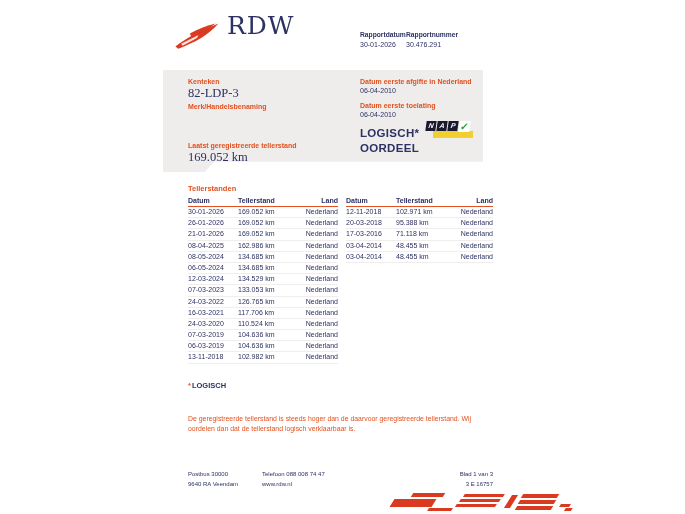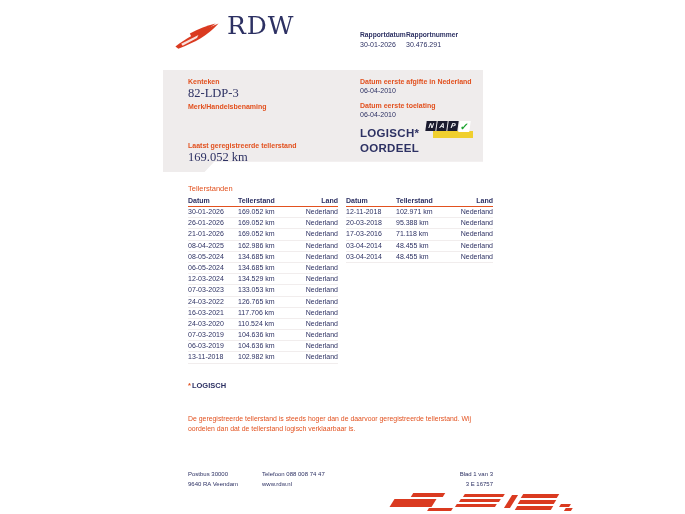--- a/index.html
+++ b/index.html
@@ -28,21 +28,21 @@
   .nap{position:absolute;left:263px;top:50px;width:56px;height:24px;}
   .nap-bar{position:absolute;left:7px;top:11px;width:40px;height:7px;background:#f0cf2e;}
   .nap-tiles{position:absolute;left:0;top:1px;display:flex;}
   .nap-tile{display:inline-block;width:10px;height:10px;margin-right:1px;background:#1a1a2e;
             color:#fff;font-size:7px;font-weight:bold;font-style:italic;text-align:center;
             line-height:10px;transform:skewX(-8deg);}
   .nap-check{display:inline-block;width:11px;height:11px;background:#fff;color:#17a22b;
              font-size:10px;font-weight:bold;line-height:11px;text-align:center;transform:skewX(-8deg);}
 
   
-  .tbl-title{position:absolute;left:188px;top:184px;font-size:7.5px;font-weight:normal;color:#e2511f;}
+  .tbl-title{position:absolute;left:188px;top:184px;font-size:7.5px;font-weight:bold;color:#e2511f;}
   .otable{position:absolute;top:195px;font-size:7px;color:#2d3163;}
   .otable .t-head{display:grid;grid-template-columns:50px 62px 1fr;font-weight:bold;
                   padding-bottom:2px;border-bottom:1px solid #e2511f;height:9px;align-items:end;}
   .otable .t-row{display:grid;grid-template-columns:50px 62px 1fr;height:10.2px;
                  line-height:10.2px;border-bottom:1px solid #f1eded;}
   .otable .land{text-align:right;}
 
   
   .fn-head{position:absolute;left:188px;top:381px;font-size:7.5px;font-weight:bold;color:#2d3163;}
   .fn-head .star{color:#e2511f;margin-right:1px;}

